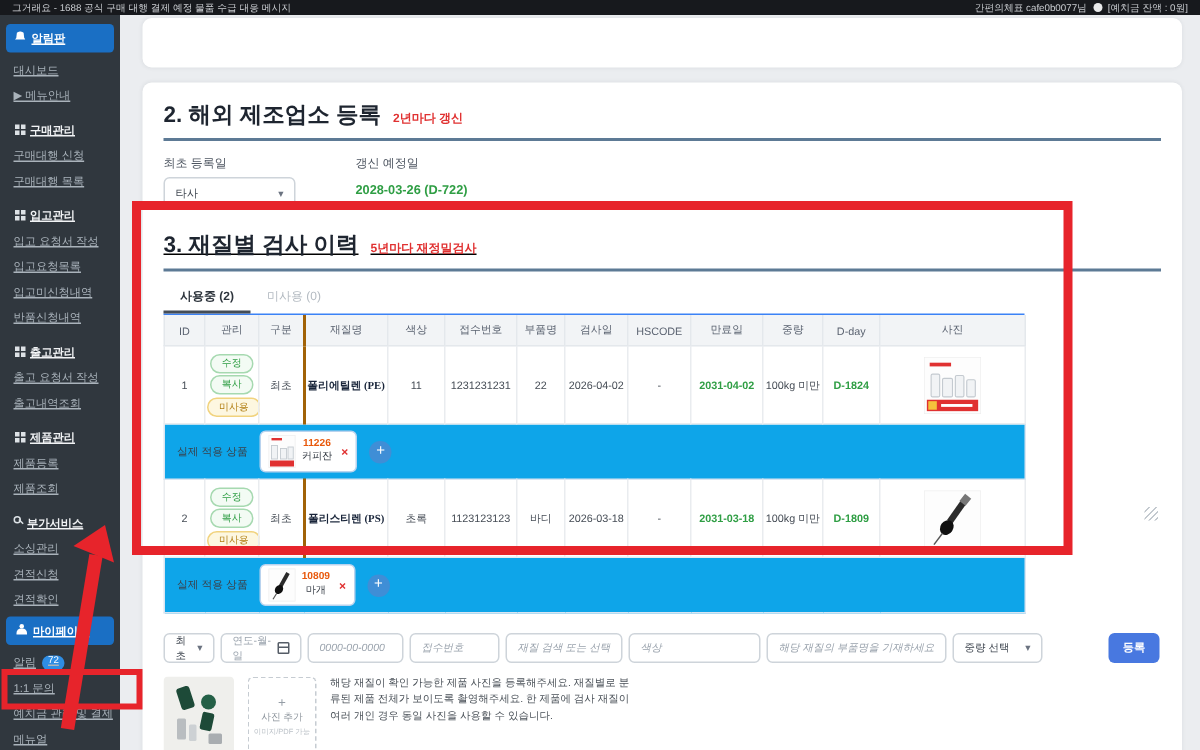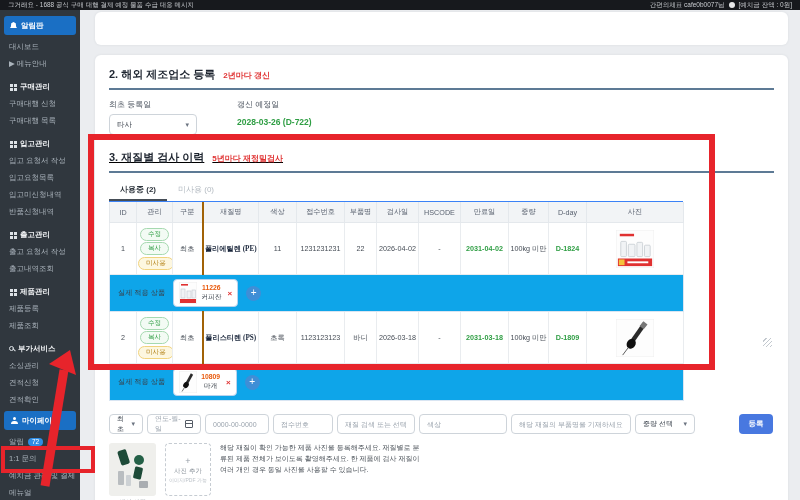--- a/index.html
+++ b/index.html
@@ -10,22 +10,22 @@
   .topbar{height:10px;background:#17191d;color:#c9ccd0;font-size:6.5px;
     display:flex;justify-content:space-between;align-items:center;padding:0 8px;}
   .topbar .tb-right{display:flex;align-items:center;gap:4px;}
   .avatar{width:6px;height:6px;border-radius:50%;background:#e8e9ea;display:inline-block;}
 
   
   .frame{display:flex;height:490px;}
 
   
   .sidebar{width:80px;background:#30373e;padding-top:3px;flex:none;overflow:hidden;}
-  .side-item{display:flex;align-items:center;gap:4px;padding:3.5px 9px;color:#aab3bb;
-    font-size:7.5px;white-space:nowrap;cursor:pointer;}
+  .side-item{display:flex;gap:4px;padding:3.5px 9px;color:#aab3bb;
+    font-size:7.5px;white-space:nowrap;cursor:pointer;text-decoration:underline;}
   .side-item[data-type="header"]{color:#f1f3f5;font-weight:bold;margin-top:6px;}
   .side-item[data-type="active"]{background:#1a6fc4;color:#fff;font-weight:bold;
     border-radius:3px;margin:3px 4px;padding:4.5px 6px;}
   .si-badge{background:#2f8de4;color:#fff;border-radius:6px;padding:0.5px 4px;font-size:6.5px;}
   .si-icon{flex:none;position:relative;display:inline-block;}
   .icon-bell{width:7px;height:7px;background:#fff;
     clip-path:polygon(50% 0,82% 18%,88% 68%,100% 84%,0 84%,12% 68%,18% 18%);}
   .icon-grid{width:3px;height:3px;background:#dde2e6;margin:1px 3px 3px 1px;
     box-shadow:4px 0 0 #dde2e6,0 4px 0 #dde2e6,4px 4px 0 #dde2e6;}
   .icon-search{width:5px;height:5px;border:1.3px solid #dde2e6;border-radius:50%;}
@@ -38,21 +38,21 @@
     border-radius:3px 3px 0 0;background:#fff;}
 
   
   .main{flex:1;padding:0 12px 0 15px;overflow:hidden;}
   .card{background:#fff;border-radius:6px;box-shadow:0 0 3px rgba(40,50,60,.08);}
   .strip-card{height:33px;margin-top:2px;}
   .main-card{margin-top:10px;padding:12px 14px 14px;position:relative;min-height:396px;}
 
   .sec-head{display:flex;align-items:baseline;gap:8px;border-bottom:2px solid #5d7астел;
     border-bottom:2px solid #5d7a95;padding-bottom:6px;}
-  .sec-title{font-size:11px;font-weight:bold;color:#1e2530;}
+  .sec-title{font-size:15px;font-weight:bold;color:#1e2530;}
   .sec-note{font-size:8px;font-weight:bold;color:#e03131;}
 
   
   .fields{display:flex;margin-top:9px;}
   .f-label{font-size:8px;color:#4d5560;margin-bottom:4px;}
   .ctrl-row{display:flex;gap:7px;align-items:center;}
   .sel,.inp{height:21px;border:1px solid #ced4da;border-radius:4px;background:#fff;
     display:flex;align-items:center;font-size:7.5px;color:#3f4650;padding:0 7px;}
   .sel{justify-content:space-between;}
   .chev{color:#6b7380;font-size:7px;margin-left:6px;}
@@ -92,21 +92,21 @@
   .chip-col{display:flex;flex-direction:column;line-height:1.3;}
   .chip-code{font-size:6.8px;font-weight:bold;color:#e8590c;}
   .chip-name{font-size:6.8px;color:#343b44;}
   .chip-x{color:#e03131;font-size:8px;font-weight:bold;margin-left:2px;cursor:pointer;}
   .add-btn{width:15px;height:15px;border-radius:50%;background:#3f8ed6;color:#fff;font-size:10px;
     display:flex;align-items:center;justify-content:center;cursor:pointer;line-height:1;}
 
   
   .form-row{display:flex;gap:4px;margin-top:13px;align-items:center;}
   .form-row .sel,.form-row .inp{height:20px;font-size:7px;}
-  input.inp{outline:none;}
+  input.inp{outline:none;font-style:italic;}
   input.inp::placeholder{color:#9aa3ad;}
   .w-type{width:34px;}.w-fdate{width:54px;}.w-num{width:64px;}.w-rec{width:60px;}
   .w-mat{width:78px;}.w-col{width:88px;}.w-part{width:120px;}.w-weight{width:60px;}
   .btn-submit{width:34px;height:20px;background:#4878e0;color:#fff;border:none;border-radius:4px;
     font-size:7.5px;font-weight:bold;cursor:pointer;margin-left:40px;}
 
   
   .guide{display:flex;gap:9px;margin-top:9px;align-items:flex-start;}
   .ex-wrap{display:flex;flex-direction:column;align-items:center;gap:2px;}
   .ex-img{width:47px;height:53px;border-radius:3px;}

